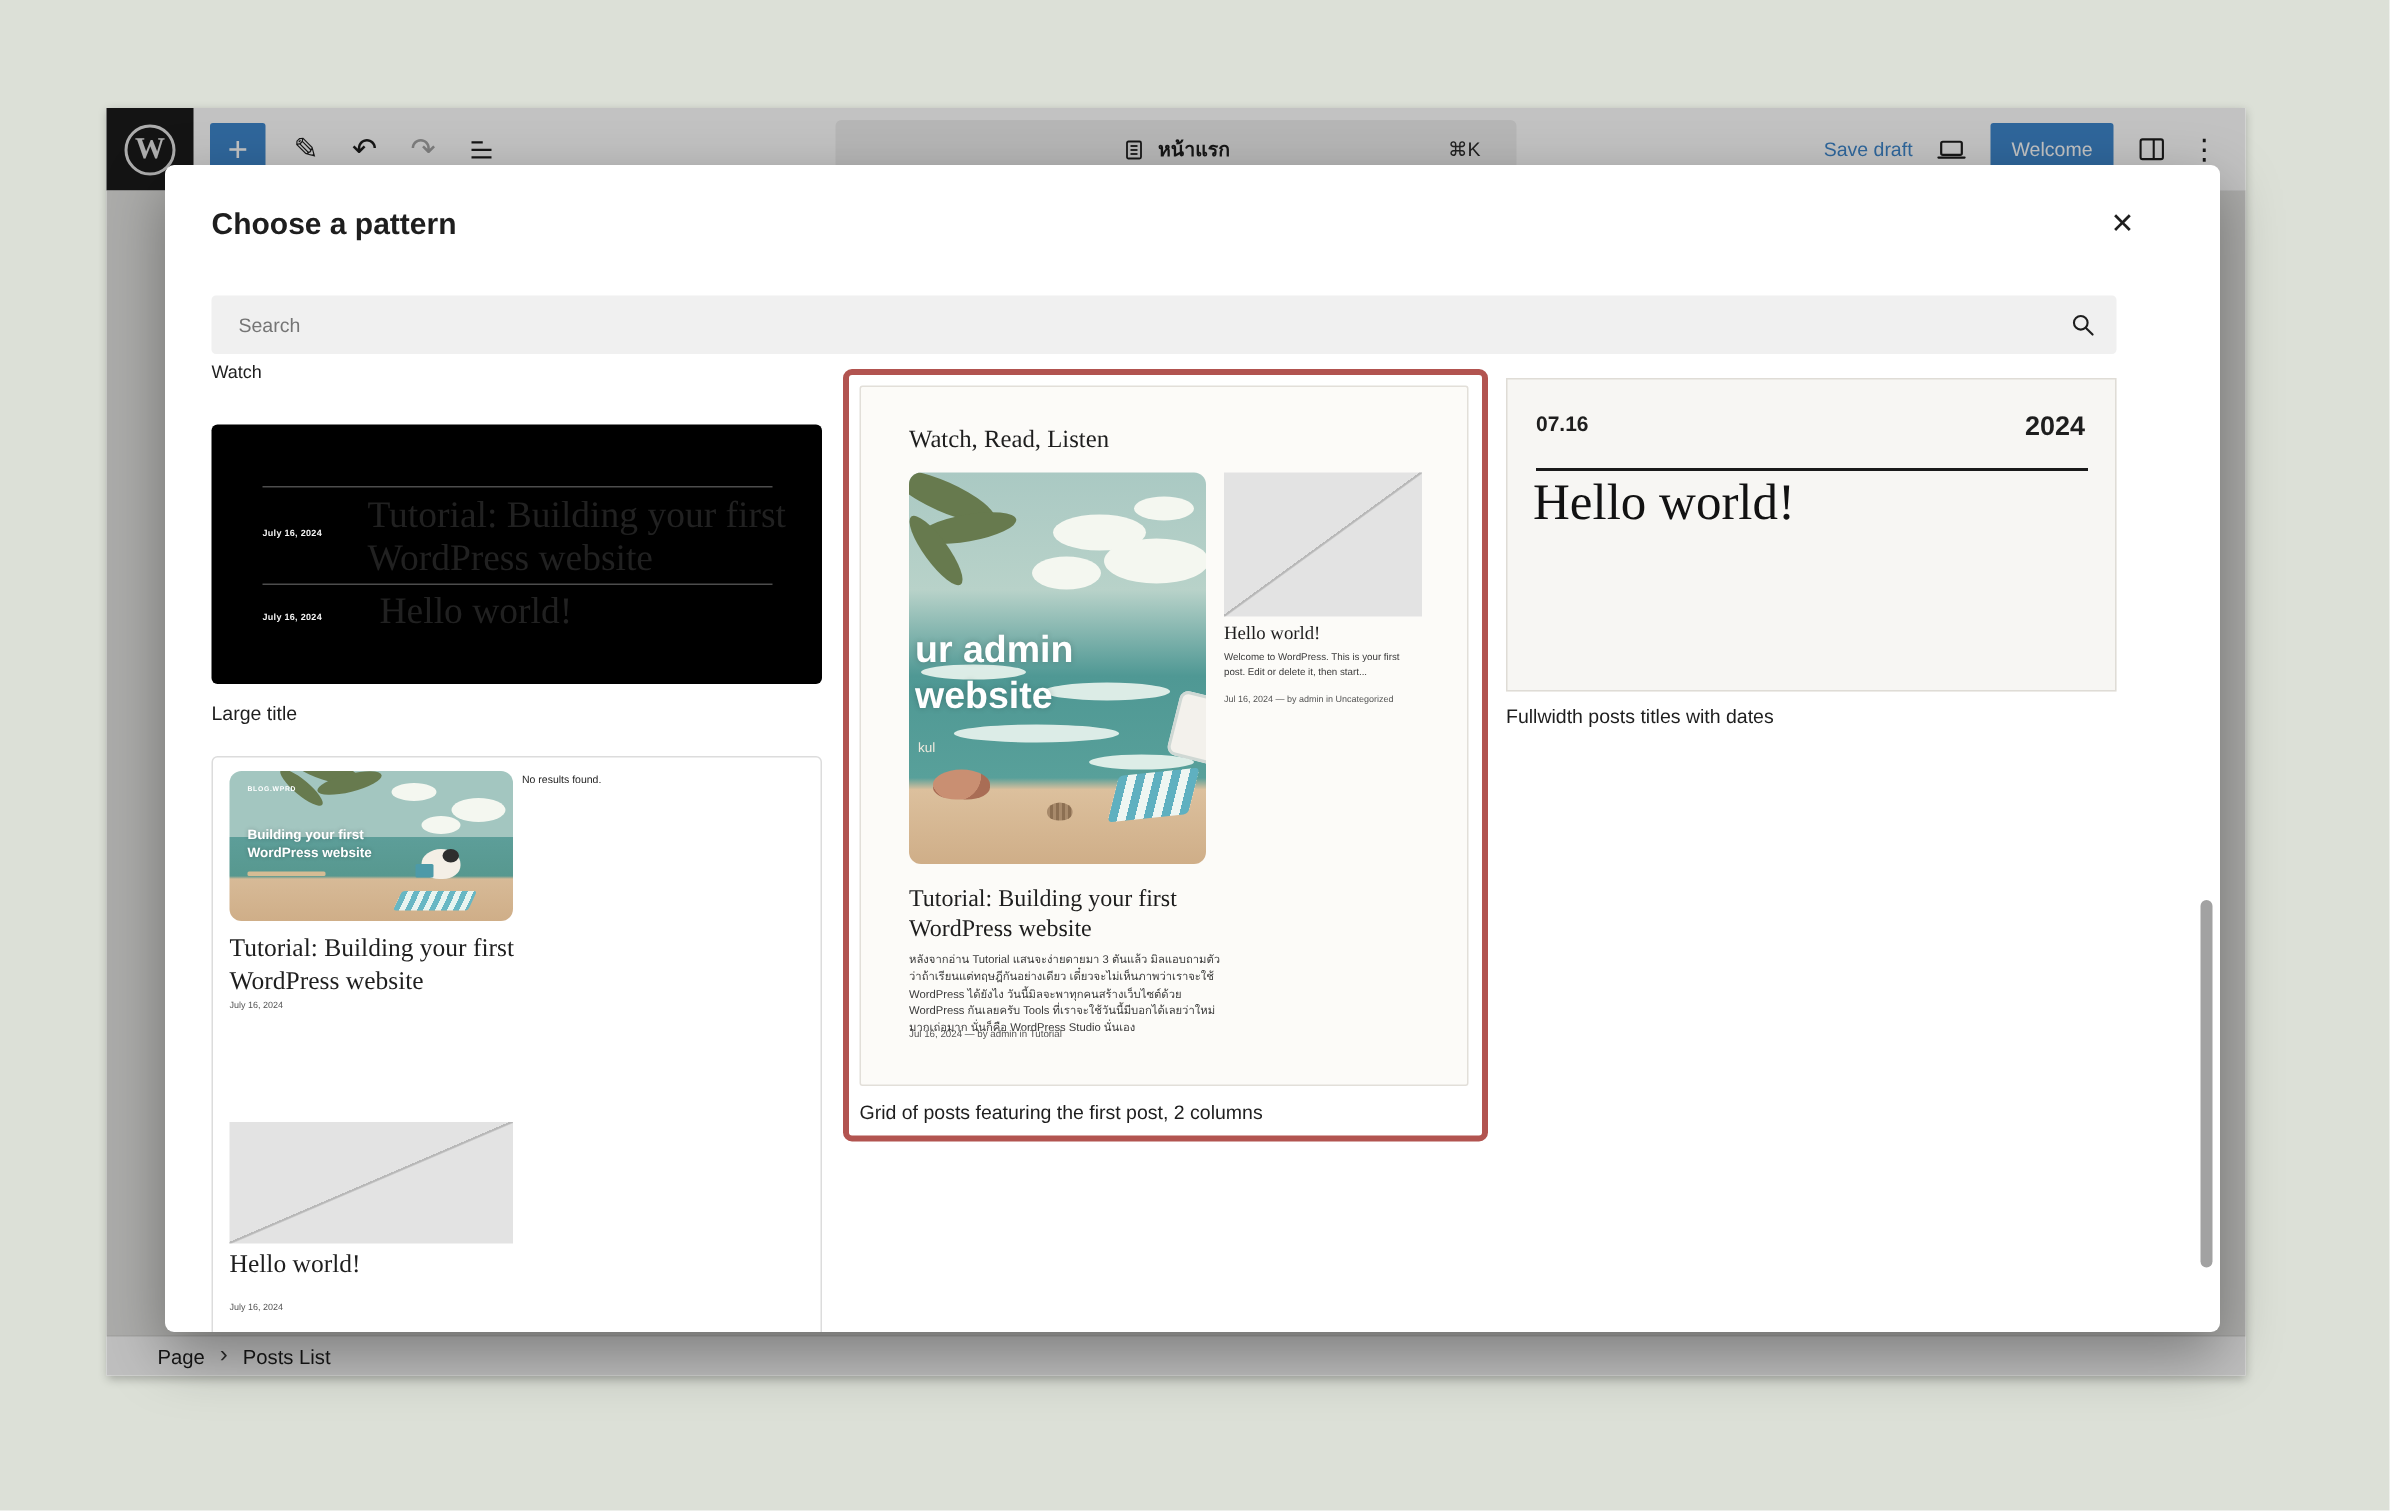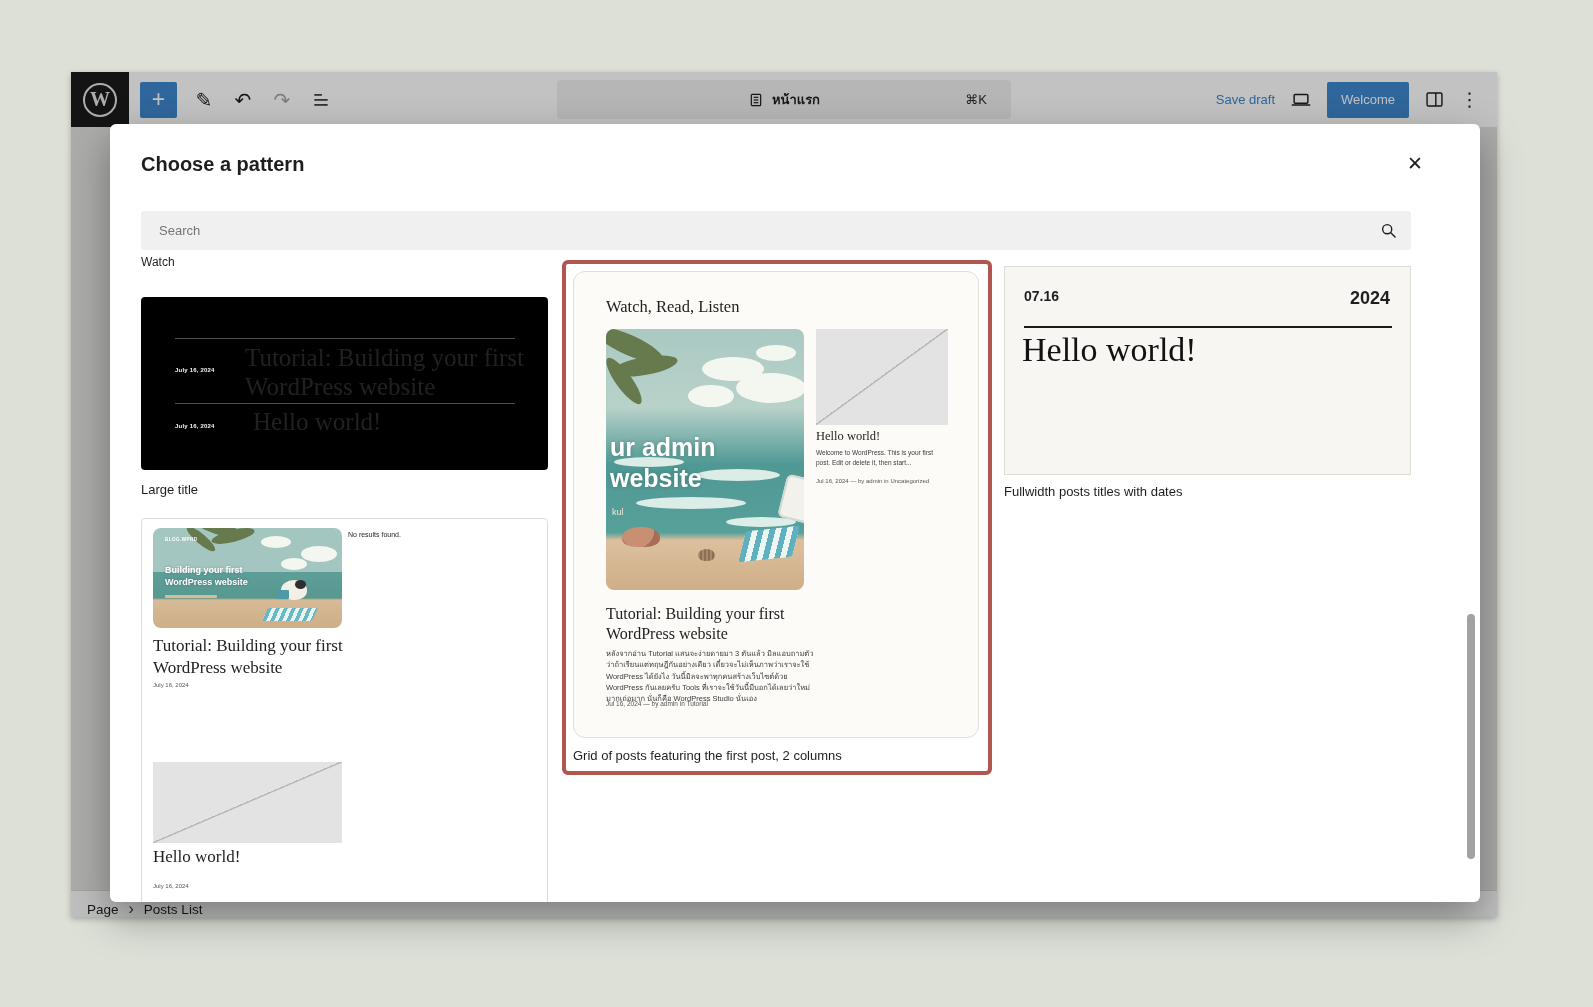--- a/index.html
+++ b/index.html
@@ -19,27 +19,27 @@
   .tb-ico { width:24px; height:24px; display:flex; align-items:center; justify-content:center; font-size:20px; color:#1e1e1e; }
   .tb-ico.disabled { color:#a5a5a5; }
   .doc-pill { position:absolute; left:50%; top:8px; transform:translateX(-50%); width:454px; height:39px; background:#efefef; border-radius:4px; display:flex; align-items:center; justify-content:center; gap:8px; font-size:13px; font-weight:600; }
   .doc-shortcut { position:absolute; right:24px; font-weight:400; color:#2c2c2c; font-size:13px; }
   .tb-right { position:absolute; right:18px; top:0; height:55px; display:flex; align-items:center; gap:15px; }
   .save-draft { color:#3f87cc; font-size:13px; }
   .publish-btn { height:36px; padding:0 14px; background:#3f87cc; color:#fff; border-radius:2px; font-size:13px; display:flex; align-items:center; }
   .kebab { font-size:19px; letter-spacing:0; color:#1e1e1e; }
 
   .canvas { position:absolute; top:55px; left:0; right:0; bottom:27px; background:#e2e2e0; }
-  .footer { position:absolute; left:0; right:0; bottom:0; height:27px; background:#fcfcfc; border-top:1px solid #d6d6d4; display:flex; align-items:flex-end; gap:10px; padding-left:16px; font-size:13.5px; }
+  .footer { position:absolute; left:0; right:0; bottom:0; height:27px; background:#fcfcfc; border-top:1px solid #d6d6d4; display:flex; align-items:center; gap:10px; padding-left:34px; font-size:13.5px; }
   .crumb-sep { font-size:16px; line-height:1; color:#3a3a3a; }
 
   .dim { position:absolute; inset:0; background:rgba(0,0,0,0.24); z-index:5; }
 
   
-  .modal { position:absolute; left:39px; top:52px; width:1370px; height:778px; background:#fff; border-radius:6px; box-shadow:0 15px 40px rgba(0,0,0,0.35); z-index:10; overflow:hidden; }
+  .modal { position:absolute; left:39px; top:38px; width:1370px; height:778px; background:#fff; border-radius:6px; box-shadow:0 15px 40px rgba(0,0,0,0.35); z-index:10; overflow:hidden; }
   .modal-title { position:absolute; left:31px; top:29px; font-size:20px; font-weight:600; }
   .modal-close { position:absolute; right:50px; top:24px; width:30px; height:30px; display:flex; align-items:center; justify-content:center; }
   .search-box { position:absolute; left:31px; top:87px; width:1270px; height:39px; }
   .search-input { width:100%; height:100%; background:#f0f0f0; border:none; outline:none; border-radius:3px; font-size:13px; color:#1e1e1e; padding:0 40px 0 18px; font-family:"Liberation Sans",sans-serif; }
   .search-input::placeholder { color:#757575; opacity:1; }
   .search-icon { position:absolute; right:12px; top:9px; }
   .section-label { position:absolute; left:31px; top:131px; font-size:12px; color:#1e1e1e; }
 
   .caption { position:absolute; font-size:13px; color:#1e1e1e; }
 
@@ -72,21 +72,21 @@
   .cat-body { position:absolute; left:128px; top:52px; width:26px; height:20px; background:#f4efe6; border-radius:50% 50% 45% 45%; }
   .cat-patch { position:absolute; left:142px; top:52px; width:11px; height:9px; background:#2e2e2e; border-radius:50%; }
   .cat-book { position:absolute; left:124px; top:62px; width:12px; height:9px; background:#4d9aa8; border-radius:1px; }
   .towel-s { position:absolute; left:112px; top:80px; width:50px; height:13px; transform:skewX(-25deg); border-radius:2px;
     background:repeating-linear-gradient(90deg,#67b7c4 0 4px,#e8f4f0 4px 8px); }
 
   
   .red-box { position:absolute; left:452px; top:136px; width:430px; height:515px; border:4px solid #b25450; border-radius:6px; z-index:3; pointer-events:none; }
 
   
-  .card-grid { position:absolute; left:463px; top:147px; width:406px; height:467px; background:#fcfbf8; border:1px solid #e2dfd9; border-radius:12px; overflow:hidden; }
+  .card-grid { position:absolute; left:463px; top:147px; width:406px; height:467px; background:#fcfbf8; border:1px solid #e2dfd9; border-radius:2px; overflow:hidden; }
   .wg-heading { position:absolute; left:32px; top:25px; font-size:16.5px; color:#1e1e1e; }
   .wg-img { position:absolute; left:32px; top:57px; width:198px; height:261px; border-radius:8px; overflow:hidden;
     background:linear-gradient(180deg,#aac9c3 0%,#b8d2c9 30%,#4f9894 52%,#58a09a 78%,#dcc09d 81%,#cfae88 100%); }
   .wg-text1 { position:absolute; left:4px; top:104px; font-size:25px; font-weight:800; color:#fff; text-shadow:0 0 4px rgba(0,0,0,.2); }
   .wg-text2 { position:absolute; left:4px; top:135px; font-size:25px; font-weight:800; color:#fff; text-shadow:0 0 4px rgba(0,0,0,.2); }
   .wg-kul { position:absolute; left:6px; top:178px; font-size:9px; color:#eee9dd; }
   .foam { position:absolute; background:rgba(245,250,245,.85); border-radius:50%; }
   .towel-b { position:absolute; left:136px; top:200px; width:54px; height:30px; transform:rotate(-6deg) skewX(-20deg); border-radius:3px;
     background:repeating-linear-gradient(90deg,#5fb0c0 0 6px,#eef6f2 6px 12px); }
   .board { position:absolute; left:176px; top:148px; width:34px; height:44px; background:#f3f1ec; border-radius:6px; transform:rotate(14deg); box-shadow:inset 0 0 0 2px #cfd8d4; }

